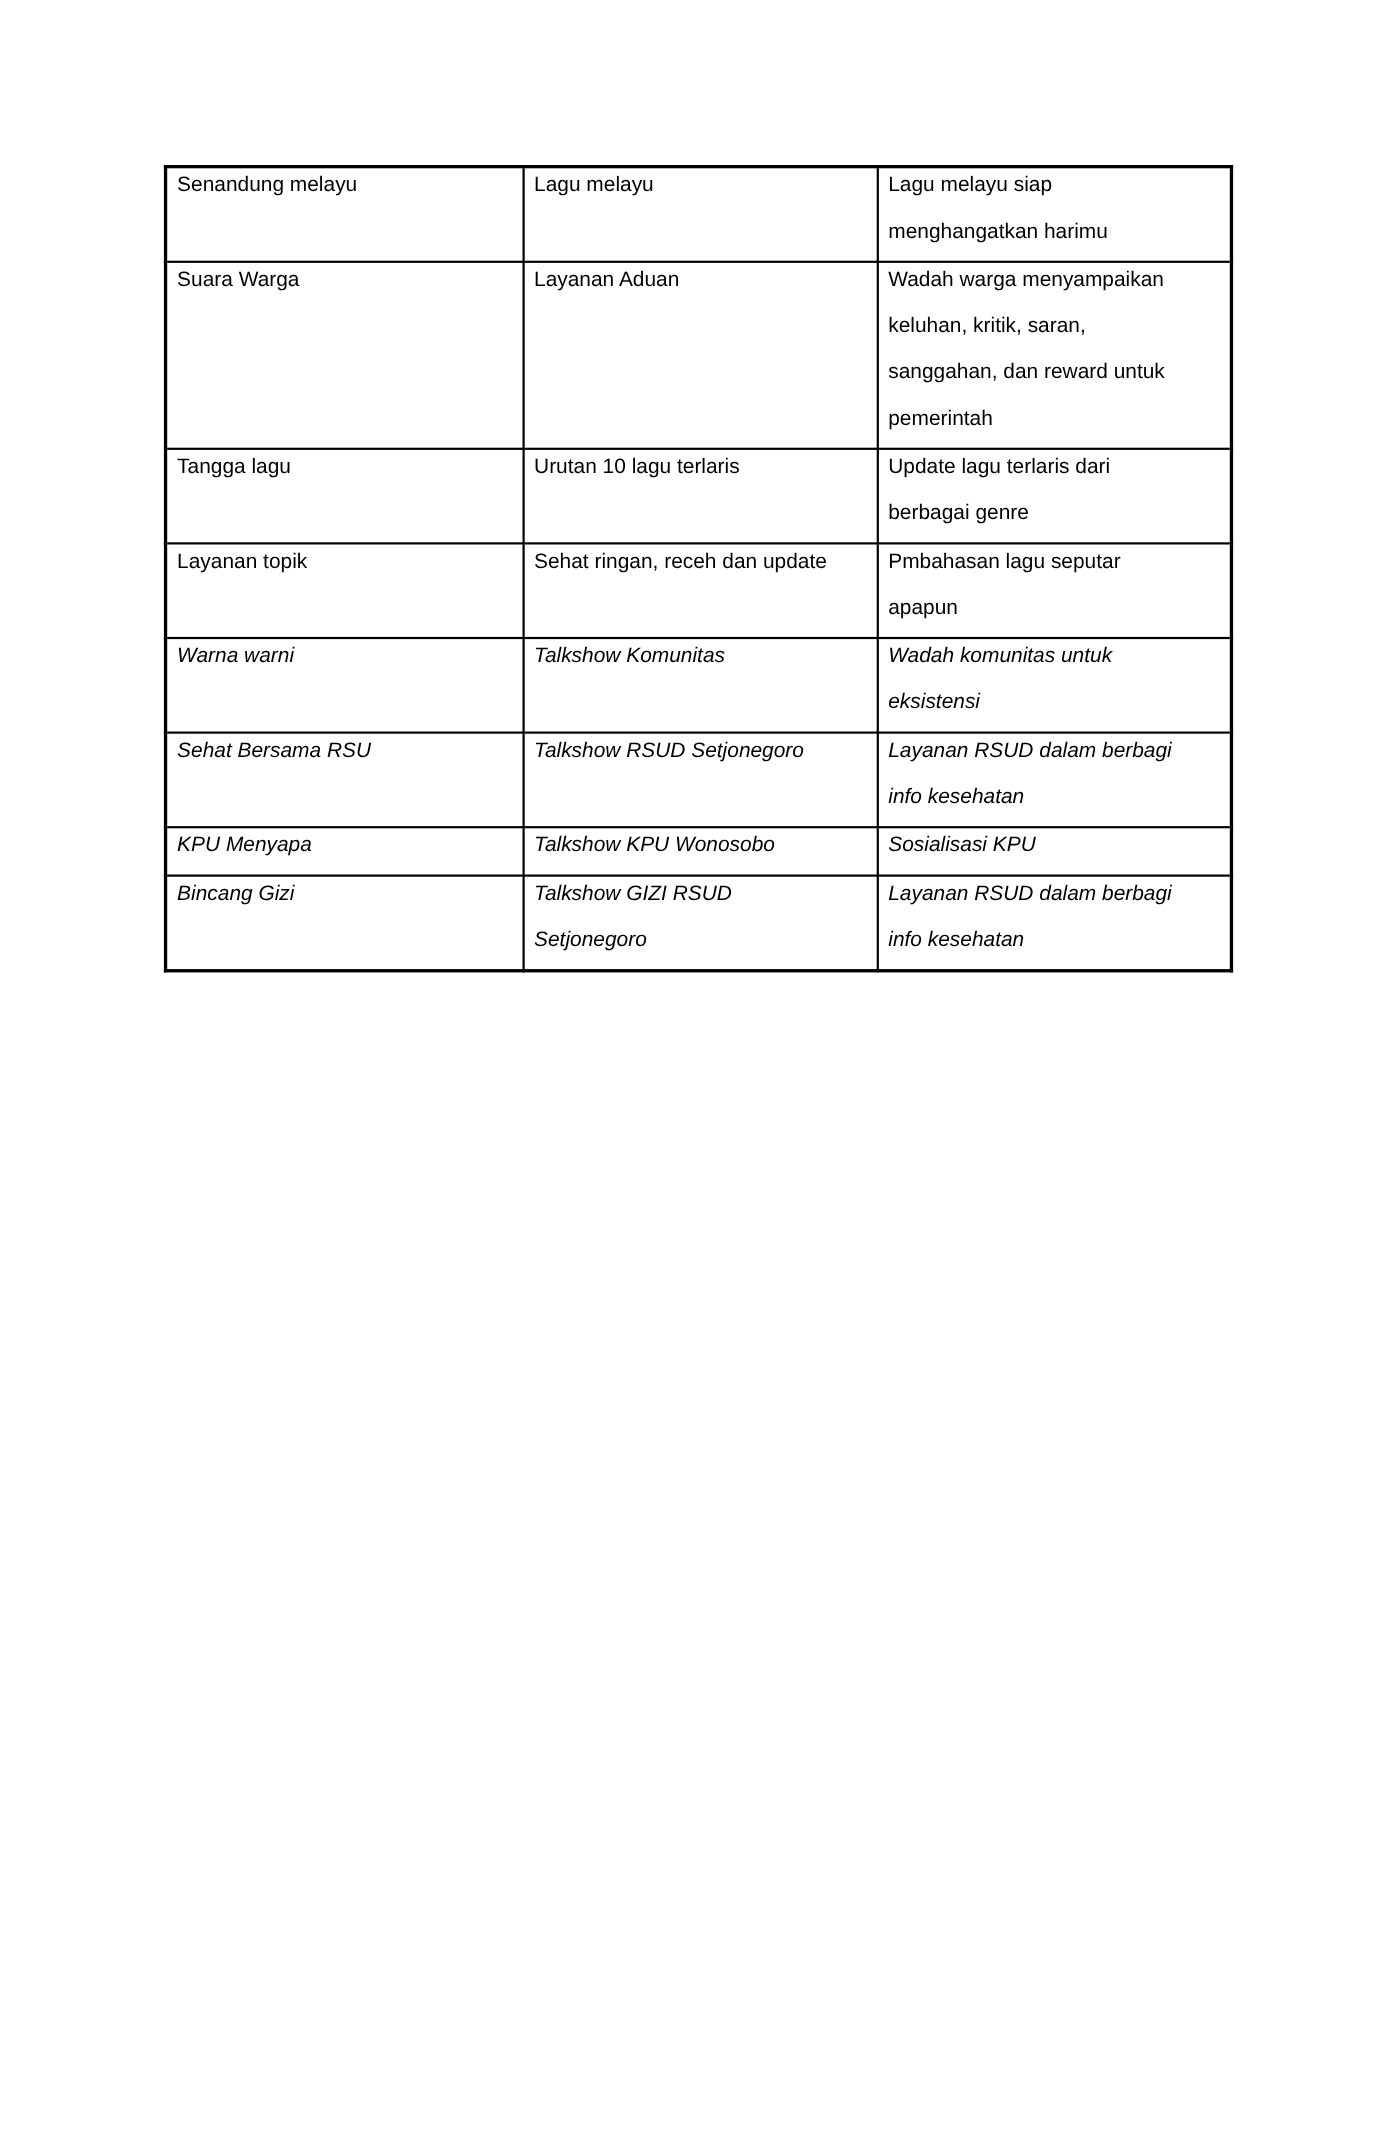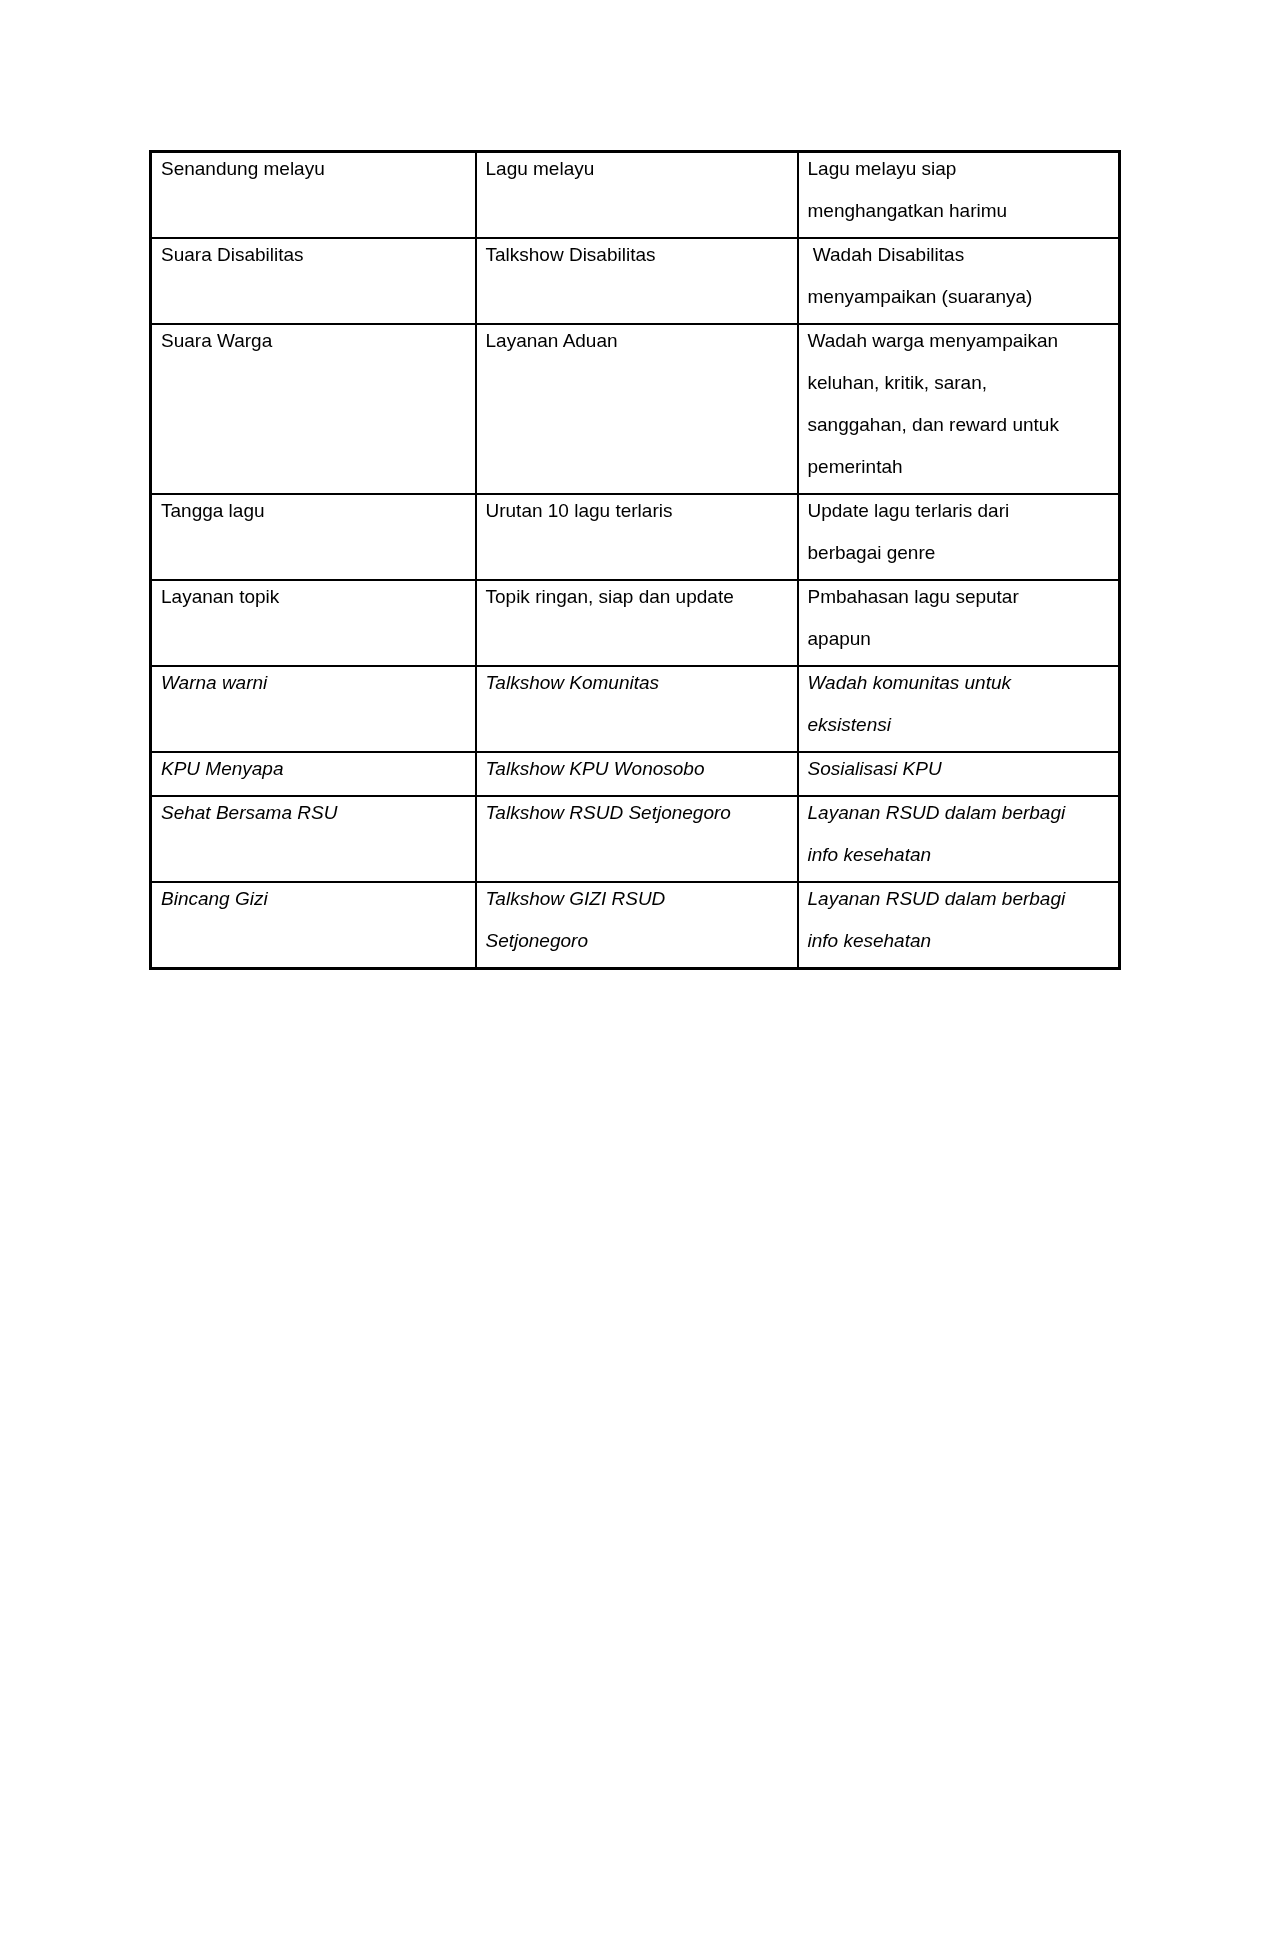--- a/index.html
+++ b/index.html
@@ -69,32 +69,20 @@
         <td>
             <span class="cell-text">Lagu melayu</span>
           </td>
         <td>
             <span class="cell-text">Lagu melayu siap
 menghangatkan harimu</span>
           </td>
       </tr>
       <tr>
         <td>
-            <span class="cell-text">Suara Disabilitas</span>
-          </td>
-        <td>
-            <span class="cell-text">Talkshow Disabilitas</span>
-          </td>
-        <td>
-            <span class="cell-text"> Wadah Disabilitas
-menyampaikan (suaranya)</span>
-          </td>
-      </tr>
-      <tr>
-        <td>
             <span class="cell-text">Suara Warga</span>
           </td>
         <td>
             <span class="cell-text">Layanan Aduan</span>
           </td>
         <td>
             <span class="cell-text">Wadah warga menyampaikan
 keluhan, kritik, saran,
 sanggahan, dan reward untuk
 pemerintah</span>
@@ -110,60 +98,60 @@
         <td>
             <span class="cell-text">Update lagu terlaris dari
 berbagai genre</span>
           </td>
       </tr>
       <tr>
         <td>
             <span class="cell-text">Layanan topik</span>
           </td>
         <td>
-            <span class="cell-text">Topik ringan, siap dan update</span>
+            <span class="cell-text">Sehat ringan, receh dan update</span>
           </td>
         <td>
             <span class="cell-text">Pmbahasan lagu seputar
 apapun</span>
           </td>
       </tr>
       <tr class="row-italic">
         <td>
             <span class="cell-text">Warna warni</span>
           </td>
         <td>
             <span class="cell-text">Talkshow Komunitas</span>
           </td>
         <td>
             <span class="cell-text">Wadah komunitas untuk
 eksistensi</span>
           </td>
       </tr>
       <tr class="row-italic">
         <td>
-            <span class="cell-text">KPU Menyapa</span>
-          </td>
-        <td>
-            <span class="cell-text">Talkshow KPU Wonosobo</span>
-          </td>
-        <td>
-            <span class="cell-text">Sosialisasi KPU</span>
-          </td>
-      </tr>
-      <tr class="row-italic">
-        <td>
             <span class="cell-text">Sehat Bersama RSU</span>
           </td>
         <td>
             <span class="cell-text">Talkshow RSUD Setjonegoro</span>
           </td>
         <td>
             <span class="cell-text">Layanan RSUD dalam berbagi
 info kesehatan</span>
+          </td>
+      </tr>
+      <tr class="row-italic">
+        <td>
+            <span class="cell-text">KPU Menyapa</span>
+          </td>
+        <td>
+            <span class="cell-text">Talkshow KPU Wonosobo</span>
+          </td>
+        <td>
+            <span class="cell-text">Sosialisasi KPU</span>
           </td>
       </tr>
       <tr class="row-italic">
         <td>
             <span class="cell-text">Bincang Gizi</span>
           </td>
         <td>
             <span class="cell-text">Talkshow GIZI RSUD
 Setjonegoro</span>
           </td>

